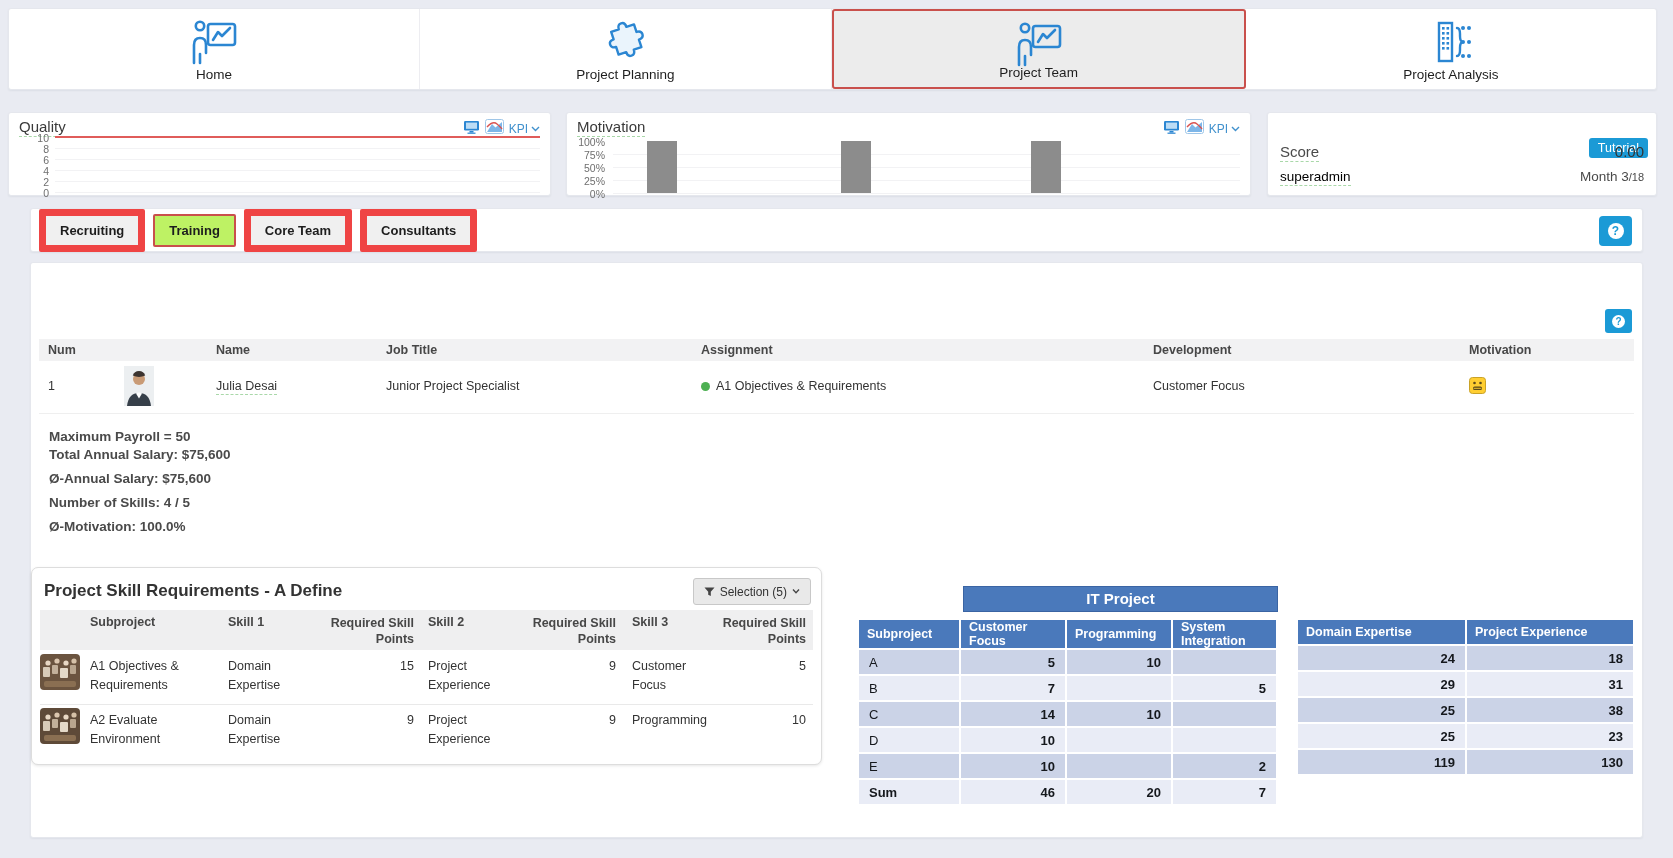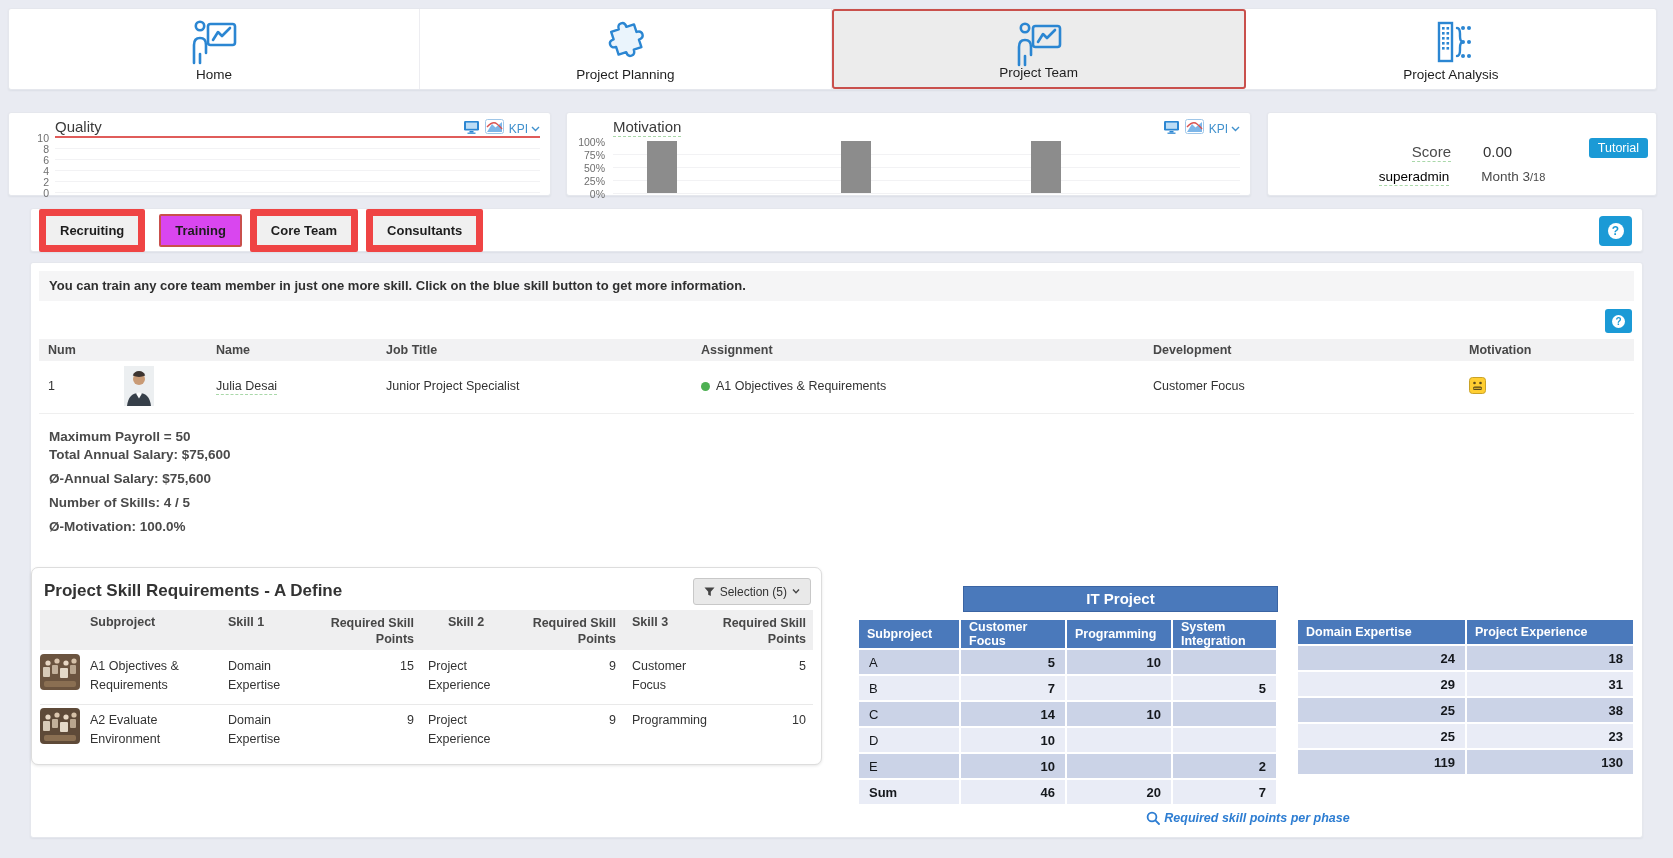--- a/index.html
+++ b/index.html
@@ -8,40 +8,40 @@
 
   
   .nav-card{left:8px;top:8px;width:1649px;height:82px;display:flex;padding:0;}
   .nav-item{flex:1;position:relative;cursor:pointer;border-right:1px solid #ededf1;box-sizing:border-box;}
   .nav-item:last-child{border-right:none;}
   .nav-item .nicon{position:absolute;left:50%;top:9px;transform:translateX(-50%);}
   .nav-item .nlabel{position:absolute;left:0;right:0;bottom:7px;text-align:center;font-size:13.5px;color:#1e1e1e;}
   .nav-item.selected{background:#ececec;border:2px solid #c9504c;border-radius:3px;}
 
   
-  .kpi-title{position:absolute;left:10px;top:5px;font-size:15px;color:#3a3a3a;margin-left:36px;}
+  .kpi-title{position:absolute;left:10px;top:5px;font-size:15px;color:#3a3a3a;}
   .tip{border-bottom:1px dashed #a9d8a9;padding-bottom:1px;}
   .kpi-tools{position:absolute;right:10px;top:6px;display:flex;align-items:center;gap:5px;}
   .kpi-menu{font-size:12px;color:#4191cd;display:flex;align-items:center;gap:3px;cursor:pointer;}
   .axis-label{position:absolute;font-size:10.5px;color:#6f6f6f;width:34px;text-align:right;}
   .gridline{position:absolute;left:46px;right:10px;height:1px;background:#f2f2f4;}
   .target-line{position:absolute;left:46px;right:10px;height:2px;background:#e05c5a;}
   .mbar{position:absolute;width:30px;background:#8c8c8c;}
   .badge{position:absolute;right:8px;top:8px;background:#1b9ad6;color:#fff;font-size:12.5px;padding:3px 9px;border-radius:3px;margin-top:17px;}
-  .score-row{position:absolute;left:12px;right:12px;display:flex;justify-content:center;gap:32px;}
+  .score-row{position:absolute;left:12px;right:12px;display:flex;justify-content:space-between;gap:32px;}
   .score-lbl{font-size:15px;color:#4a4a4a;}
   .score-val{font-size:15px;color:#333;}
   .user-lbl{font-size:13.5px;color:#000000;}
   .month-lbl{font-size:13.5px;color:#4a4a4a;}
   .month-small{font-size:11px;}
 
   
   .tab-card{left:30px;top:208px;width:1613px;height:44px;display:flex;align-items:center;gap:8px;padding-left:8px;}
   .tab{background:#f0f0f0;border:7px solid #ef4444;border-radius:2px;padding:7px 14px;font-size:13px;font-weight:700;color:#1d1d1d;cursor:pointer;box-sizing:border-box;}
-  .tab.selected{background:#d946ef;border:2px solid #c9504c;margin-left:6px;}
+  .tab.selected{background:#bef264;border:2px solid #c9504c;}
   .help-btn{position:absolute;background:#1b9ad6;border-radius:4px;display:flex;align-items:center;justify-content:center;cursor:pointer;}
   .help-btn .qcircle{background:#fff;color:#1b9ad6;border-radius:50%;font-weight:800;display:flex;align-items:center;justify-content:center;}
 
   
   .content-card{left:30px;top:262px;width:1613px;height:576px;}
   .info-strip{position:absolute;left:8px;right:8px;top:8px;height:30px;background:#f5f5f6;line-height:30px;padding-left:10px;font-size:13px;font-weight:600;color:#2f2f2f;box-sizing:border-box;}
   .info-strip b{font-weight:800;}
   .sheet{position:absolute;left:8px;right:8px;}
   .thead{background:#f2f2f3;height:22px;}
   .thead .hc{position:absolute;top:4px;font-size:12.5px;font-weight:700;color:#474747;}
@@ -234,21 +234,20 @@
     <div class="tab selected"><span>Training</span></div>
     <div class="tab"><span>Core Team</span></div>
     <div class="tab"><span>Consultants</span></div>
     <div class="help-btn" style="right:10px;top:7px;width:33px;height:30px;">
       <span class="qcircle" style="width:16px;height:16px;font-size:12px;">?</span>
     </div>
   </div>
 
   <div class="card content-card">
 
-    <div class="info-strip"><span>You can train any core team member in just </span><b>one</b><span> more skill. Click on the blue skill button to get more information.</span></div>
 
     <div class="help-btn" style="right:10px;top:46px;width:27px;height:24px;border-radius:3px;">
       <span class="qcircle" style="width:13px;height:13px;font-size:10px;">?</span>
     </div>
 
     <div class="sheet thead" style="top:76px;position:absolute;">
       <span class="hc" style="left:9px;">Num</span>
       <span class="hc" style="left:177px;">Name</span>
       <span class="hc" style="left:347px;">Job Title</span>
       <span class="hc" style="left:662px;">Assignment</span>
@@ -297,21 +296,21 @@
         <span>Selection (5)</span>
         <svg width="8" height="5" viewBox="0 0 8 5">
             <path d="M1 0.5 L4 3.8 L7 0.5" stroke="#444" stroke-width="1.3" fill="none"></path>
           </svg>
       </div>
 
       <div class="sk-head">
         <span class="hc" style="left:50px;">Subproject</span>
         <span class="hc" style="left:188px;">Skill 1</span>
         <span class="hc rnum" style="left:282px;width:92px;line-height:1.3;">Required Skill Points</span>
-        <span class="hc" style="left:408px;">Skill 2</span>
+        <span class="hc" style="left:388px;">Skill 2</span>
         <span class="hc rnum" style="left:484px;width:92px;line-height:1.3;">Required Skill Points</span>
         <span class="hc" style="left:592px;">Skill 3</span>
         <span class="hc rnum" style="left:672px;width:94px;line-height:1.3;">Required Skill Points</span>
       </div>
 
       <div class="sk-row" style="top:82px;">
         <span class="cc" style="left:0;top:4px;">
           <svg width="40" height="36" viewBox="0 0 40 36">
               <rect width="40" height="36" rx="4" fill="#6b543f"></rect>
               <circle cx="8" cy="9" r="2.6" fill="#e8d8c4"></circle>
@@ -443,21 +442,15 @@
           <td class="c-num">25</td>
           <td class="c-num">23</td>
         </tr>
         <tr class="sum-row">
           <td class="c-num">119</td>
           <td class="c-num">130</td>
         </tr>
       </tbody>
     </table>
 
-    <div class="footer-link">
-      <svg width="14" height="14" viewBox="0 0 14 14">
-          <circle cx="6" cy="6" r="4.4" fill="none" stroke="#2d7dd2" stroke-width="1.8"></circle>
-          <line x1="9.4" y1="9.4" x2="13" y2="13" stroke="#2d7dd2" stroke-width="1.8" stroke-linecap="round"></line>
-        </svg><span>Required skill points per phase</span>
-    </div>
 
   </div>
 </div>
 
 </body></html>

